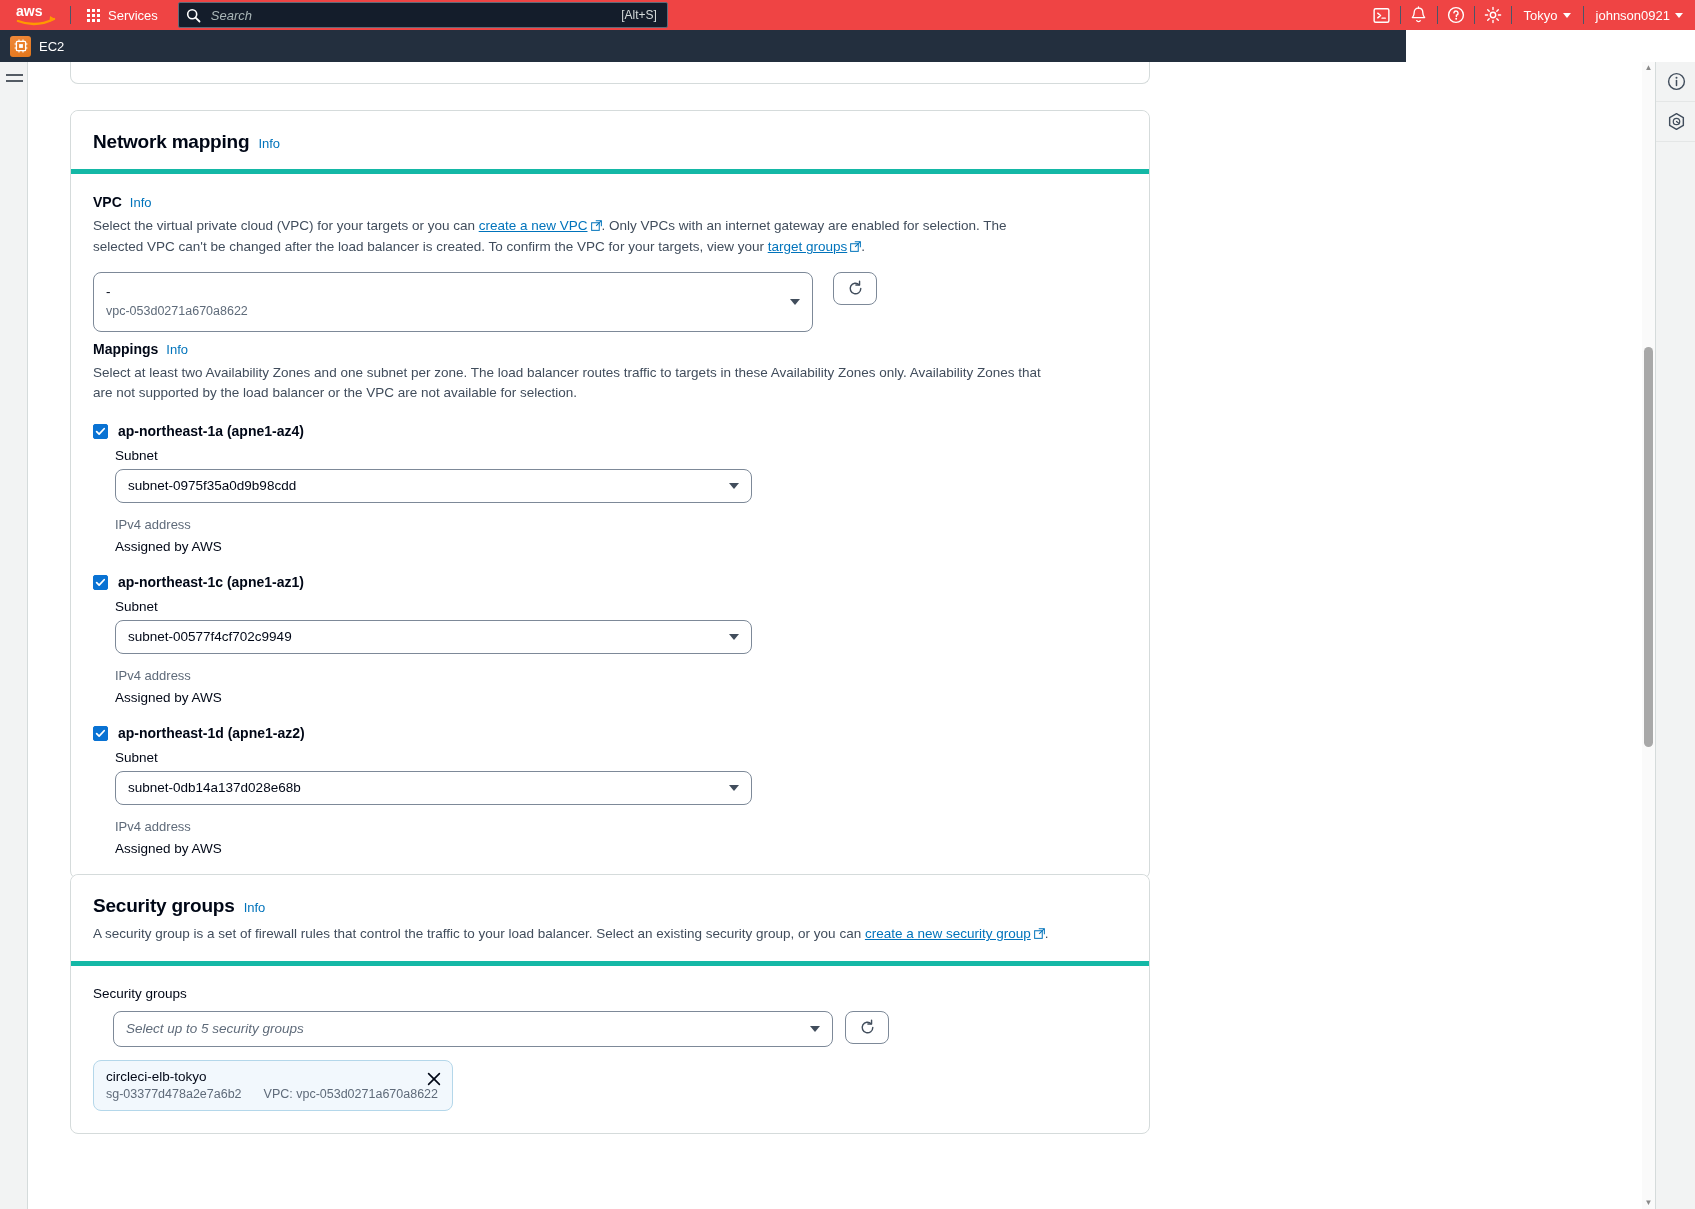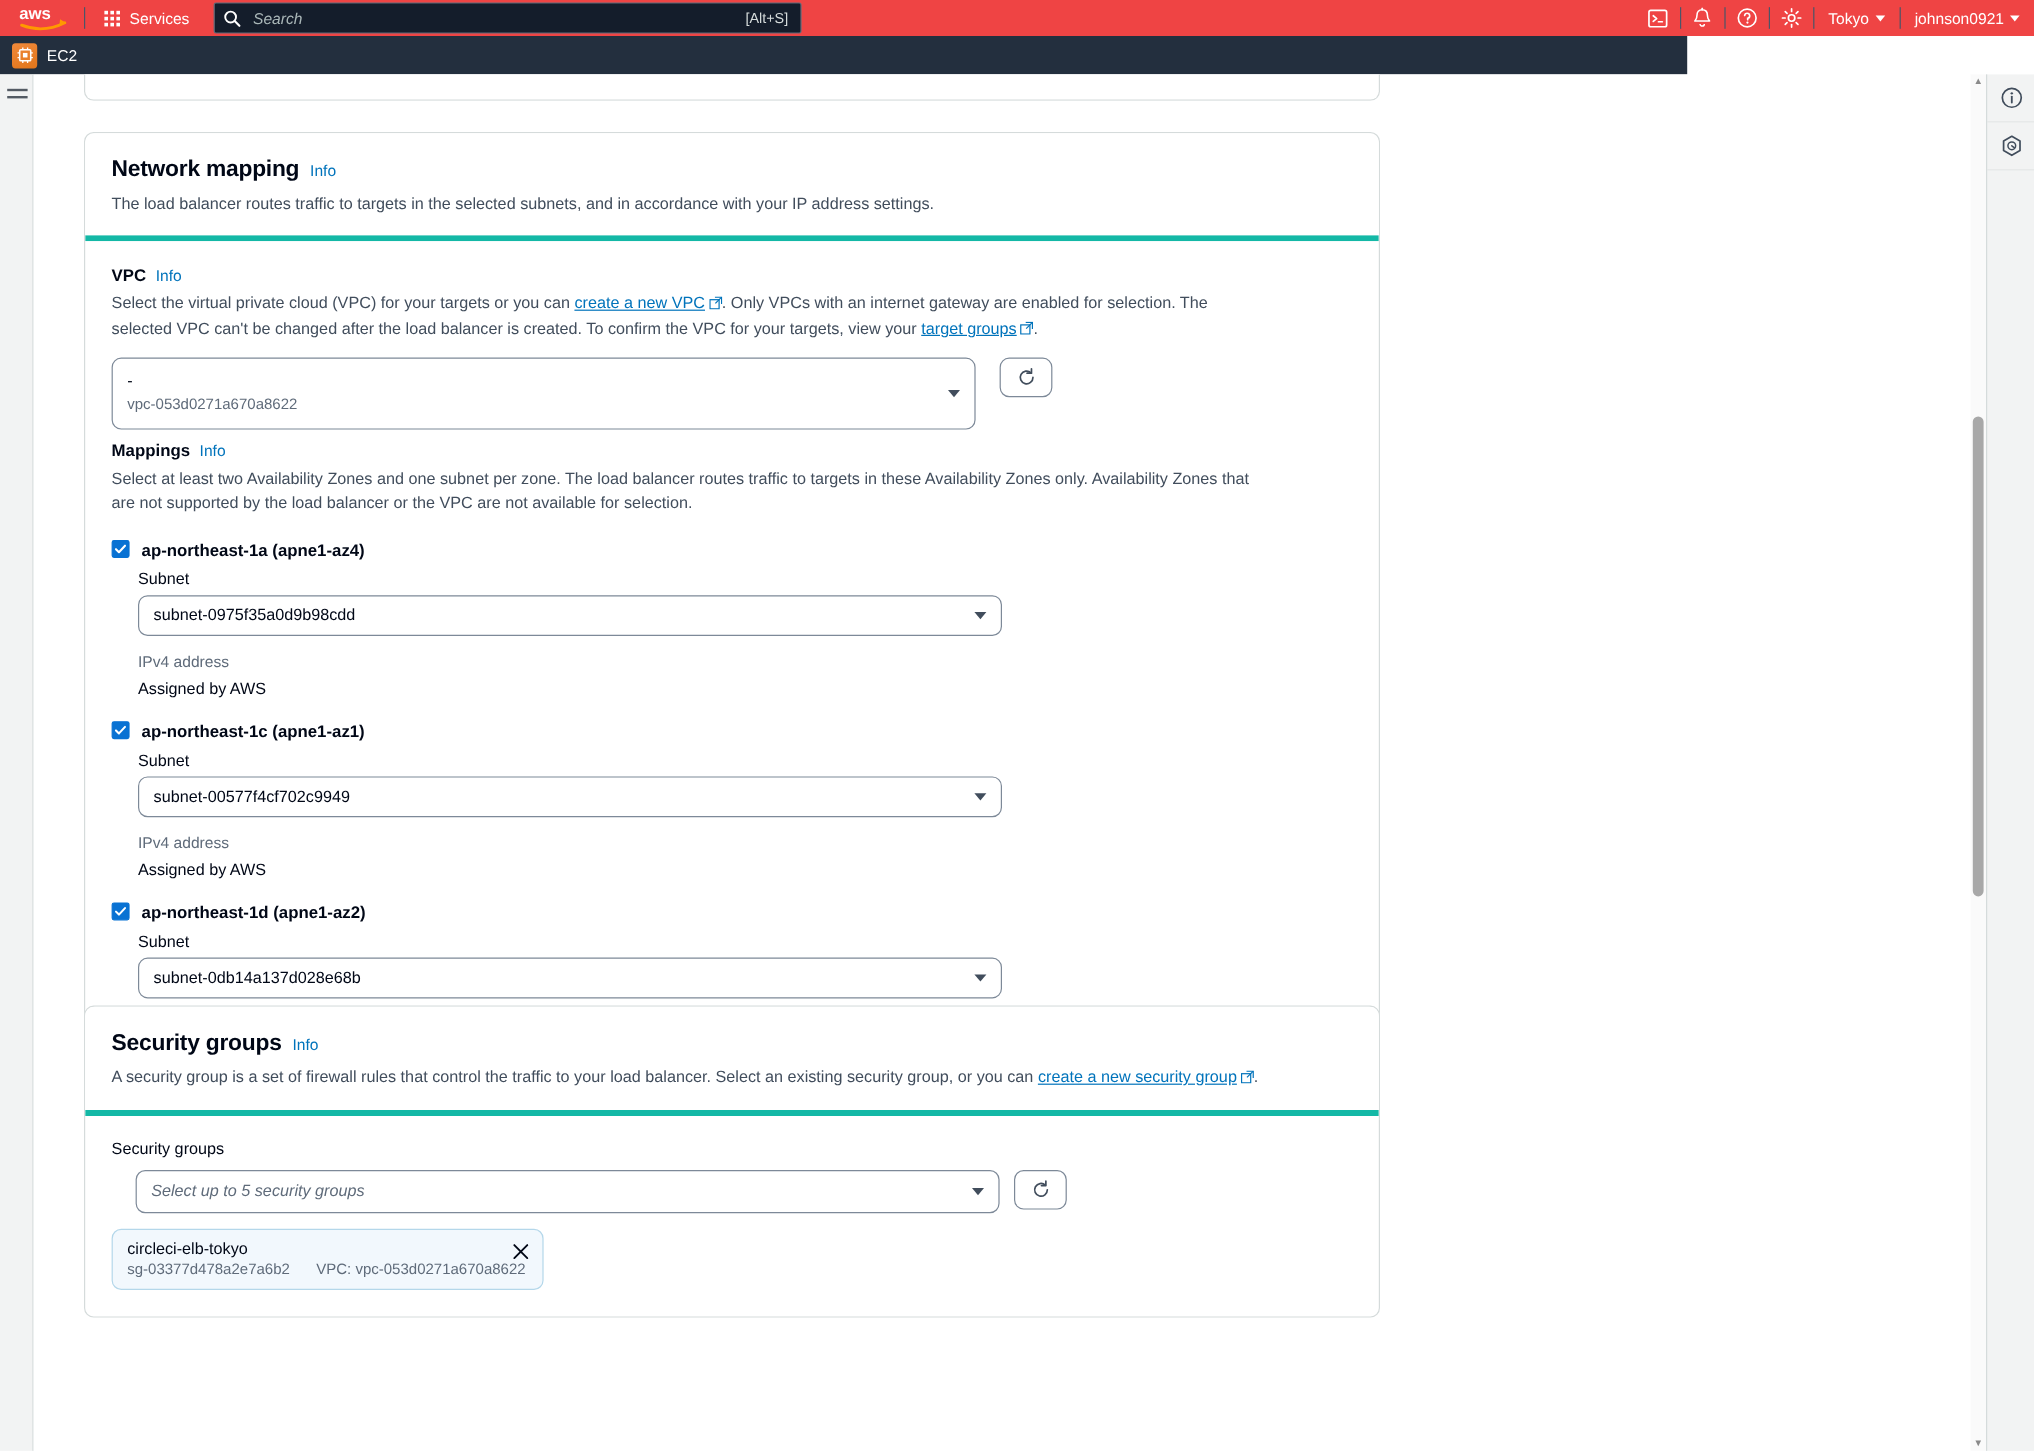--- a/index.html
+++ b/index.html
@@ -242,21 +242,21 @@
   .cbx {
     width: 15px; height: 15px; border-radius: 2px;
     background: #0972d3; border: 1px solid #0972d3;
     display: flex; align-items: center; justify-content: center;
     cursor: pointer; flex: 0 0 auto;
   }
   .az-name { font-size: 14px; font-weight: 700; color: #000716; }
   .az-inner { margin-left: 22px; margin-top: 9px; }
   .sub-label { font-size: 13.5px; color: #000716; }
   .subnet-select {
-    width: 720px; margin-top: 6px;
+    width: 637px; margin-top: 6px;
     border: 1px solid #7d8998; border-radius: 8px;
     background: #ffffff; position: relative;
     padding: 8px 34px 9px 12px; cursor: pointer;
     font-size: 13.5px; color: #000716;
   }
   .ipv4-label { font-size: 13px; color: #5f6b7a; margin-top: 14px; }
   .ipv4-value { font-size: 13.5px; color: #000716; margin-top: 7px; }
 
   
   .sg-select-row { display: flex; align-items: flex-start; gap: 12px; margin-top: 10px; padding-left: 20px; }
@@ -430,21 +430,20 @@
   <div class="panel-top-cut">
     <div class="cut-text">Includes IPv4 and IPv6 addresses.</div>
   </div>
 
   <div class="panel" style="top:48px;">
     <div class="panel-head">
       <div class="panel-title-row">
         <span class="panel-title">Network mapping</span>
         <span class="info-link">Info</span>
       </div>
-      <div class="panel-desc">The load balancer routes traffic to targets in the selected subnets, and in accordance with your IP address settings.</div>
     </div>
 
     <div class="panel-body">
 
       <div class="field-label-row">
         <span class="field-label">VPC</span>
         <span class="info-link">Info</span>
       </div>
       <div class="field-desc">
         <span>Select the virtual private cloud (VPC) for your targets or you can </span><span class="lnk">create a new VPC</span><span class="extlink-ico"><svg width="11" height="11" viewBox="0 0 12 12">
@@ -536,21 +535,21 @@
             </div>
             <div class="ipv4-label">IPv4 address</div>
             <div class="ipv4-value">Assigned by AWS</div>
           </div>
         </div>
 
       </div>
     </div>
   </div>
 
-  <div class="panel" style="top:776px;">
+  <div class="panel" style="top:812px;">
     <div class="panel-head">
       <div class="panel-title-row">
         <span class="panel-title">Security groups</span>
         <span class="info-link">Info</span>
       </div>
       <div class="panel-desc">
         <span>A security group is a set of firewall rules that control the traffic to your load balancer. Select an existing security group, or you can </span><span class="lnk">create a new security group</span><span class="extlink-ico"><svg width="11" height="11" viewBox="0 0 12 12">
               <rect x="0.7" y="3" width="8.3" height="8.3" stroke="#0073bb" stroke-width="1.1" fill="none"></rect>
               <polyline points="5.2,0.7 11.3,0.7 11.3,6.8" stroke="#0073bb" stroke-width="1.1" fill="none"></polyline>
               <line x1="5.6" y1="6.4" x2="11.1" y2="0.9" stroke="#0073bb" stroke-width="1.1"></line>

